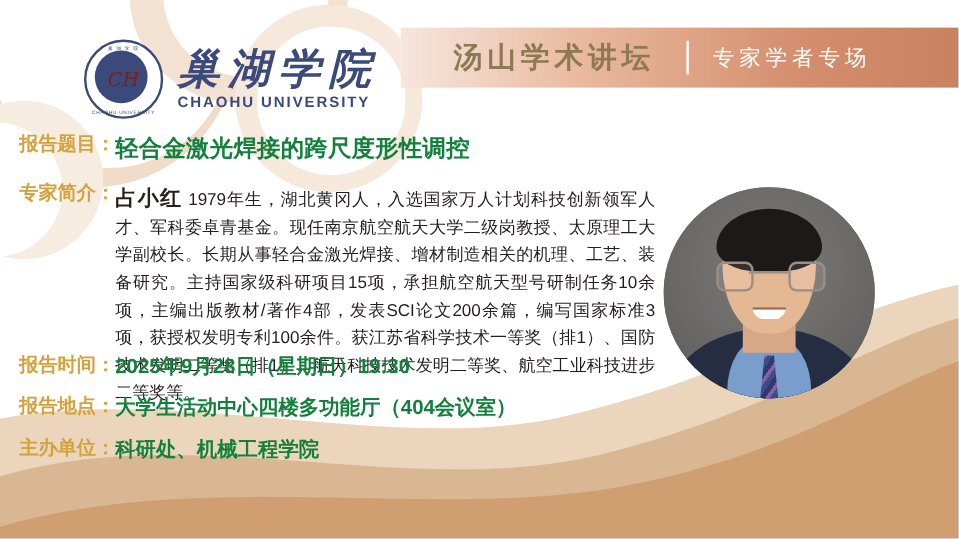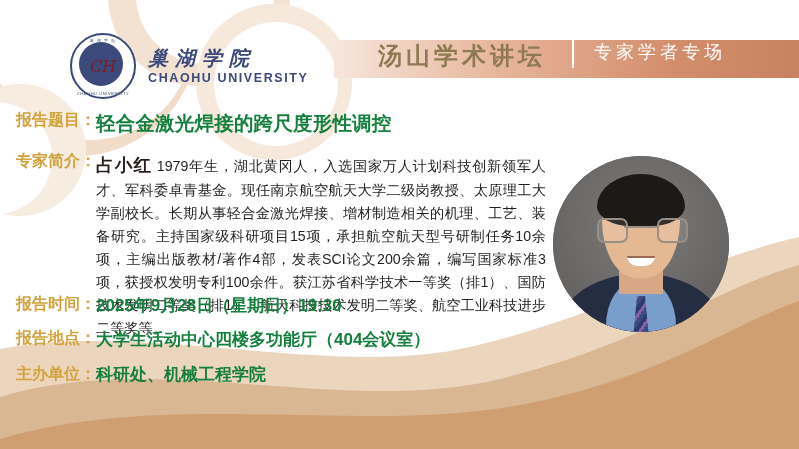--- a/index.html
+++ b/index.html
@@ -82,25 +82,26 @@
     left: -60px; top: 102px;
     width: 112px; height: 112px;
     border-radius: 50%;
     background: #ffffff;
   }
 
   
   .banner {
     position: absolute;
     left: 334px;
-    top: 40px;
+    top: 23px;
     width: 465px;
-    height: 38px;
+    height: 50px;
     background: linear-gradient(90deg, #f7e6dd 0%, #e8b79c 34%, #d38e6d 72%, #c9825f 100%);
     display: flex;
+    align-items: center;
   }
   .banner-main {
     margin-left: 44px;
     font-family: "DejaVu Serif", "Liberation Serif", serif;
     font-size: 24px;
     font-weight: bold;
     color: #8e7a52;
     letter-spacing: 4px;
   }
   .banner-divider {
@@ -172,21 +173,21 @@
     letter-spacing: 1px;
     white-space: nowrap;
   }
   .logo-text {
     margin-left: 12px;
     display: flex;
     flex-direction: column;
   }
   .logo-cn {
     font-family: "DejaVu Serif", "Liberation Serif", serif;
-    font-size: 20px;
+    font-size: 35px;
     font-weight: bold;
     font-style: italic;
     color: #3b4a7a;
     letter-spacing: 7px;
     line-height: 1.05;
   }
   .logo-en {
     font-size: 12.5px;
     font-weight: bold;
     color: #3b4a7a;
@@ -226,21 +227,21 @@
   .bio-name {
     font-size: 17.5px;
     font-weight: bold;
     color: #2a1d1d;
     letter-spacing: 0.5px;
     margin-top: 47px;
   }
 
   .row-time { left: 16px; top: 294px; justify-content: center; }
   .row-place { left: 16px; top: 328px; }
-  .row-org { left: 16px; top: 363px; align-items: center; }
+  .row-org { left: 16px; top: 363px; }
   .row-time .val, .row-place .val, .row-org .val { font-size: 17px; }
 
   
   .portrait {
     position: absolute;
     left: 553px;
     top: 156px;
     width: 176px;
     height: 176px;
     border-radius: 50%;

